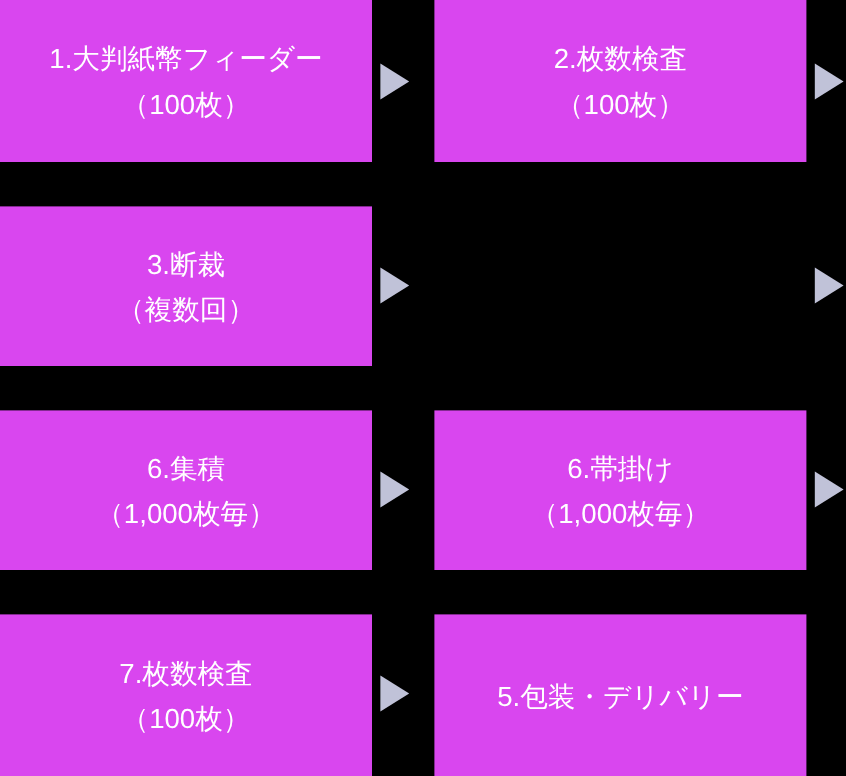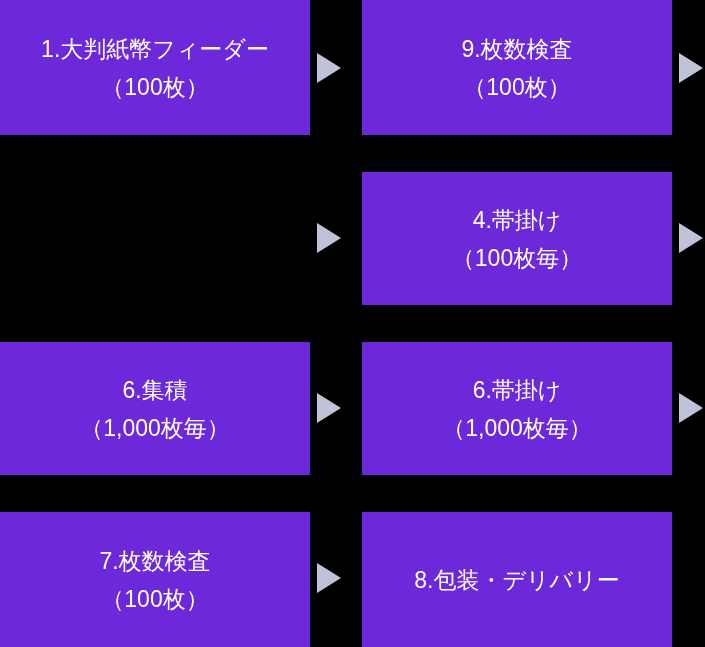--- a/index.html
+++ b/index.html
@@ -19,21 +19,21 @@
   .flow-row {
     position: absolute;
     left: 0;
     width: 705px;
   }
   .step-box {
     position: absolute;
     top: 0;
     width: 310px;
     height: 100%;
-    background: #6d28d9;
+    background: #d946ef;
     box-sizing: border-box;
     display: flex;
     align-items: center;
     justify-content: center;
     text-align: center;
   }
   .step-box.col-left  { left: 0px; }
   .step-box.col-right { left: 362px; }
   .step-label {
     color: #ffffff;
@@ -70,32 +70,32 @@
 
 <div id="canvas">
 
   <div class="flow-row" id="row-1">
     <div class="step-box col-left">
       <span class="step-label">1.大判紙幣フィーダー
 （100枚）</span>
     </div>
     <div class="arrow mid"></div>
     <div class="step-box col-right">
-      <span class="step-label">9.枚数検査
+      <span class="step-label">2.枚数検査
 （100枚）</span>
     </div>
     <div class="arrow right"></div>
   </div>
 
   <div class="flow-row" id="row-2">
+    <div class="step-box col-left">
+      <span class="step-label">3.断裁
+（複数回）</span>
+    </div>
     <div class="arrow mid"></div>
-    <div class="step-box col-right">
-      <span class="step-label">4.帯掛け
-（100枚毎）</span>
-    </div>
     <div class="arrow right"></div>
   </div>
 
   <div class="flow-row" id="row-3">
     <div class="step-box col-left">
       <span class="step-label">6.集積
 （1,000枚毎）</span>
     </div>
     <div class="arrow mid"></div>
     <div class="step-box col-right">
@@ -105,17 +105,17 @@
     <div class="arrow right"></div>
   </div>
 
   <div class="flow-row" id="row-4">
     <div class="step-box col-left">
       <span class="step-label">7.枚数検査
 （100枚）</span>
     </div>
     <div class="arrow mid"></div>
     <div class="step-box col-right">
-      <span class="step-label">8.包装・デリバリー</span>
+      <span class="step-label">5.包装・デリバリー</span>
     </div>
   </div>
 
 </div>
 
 </body></html>

